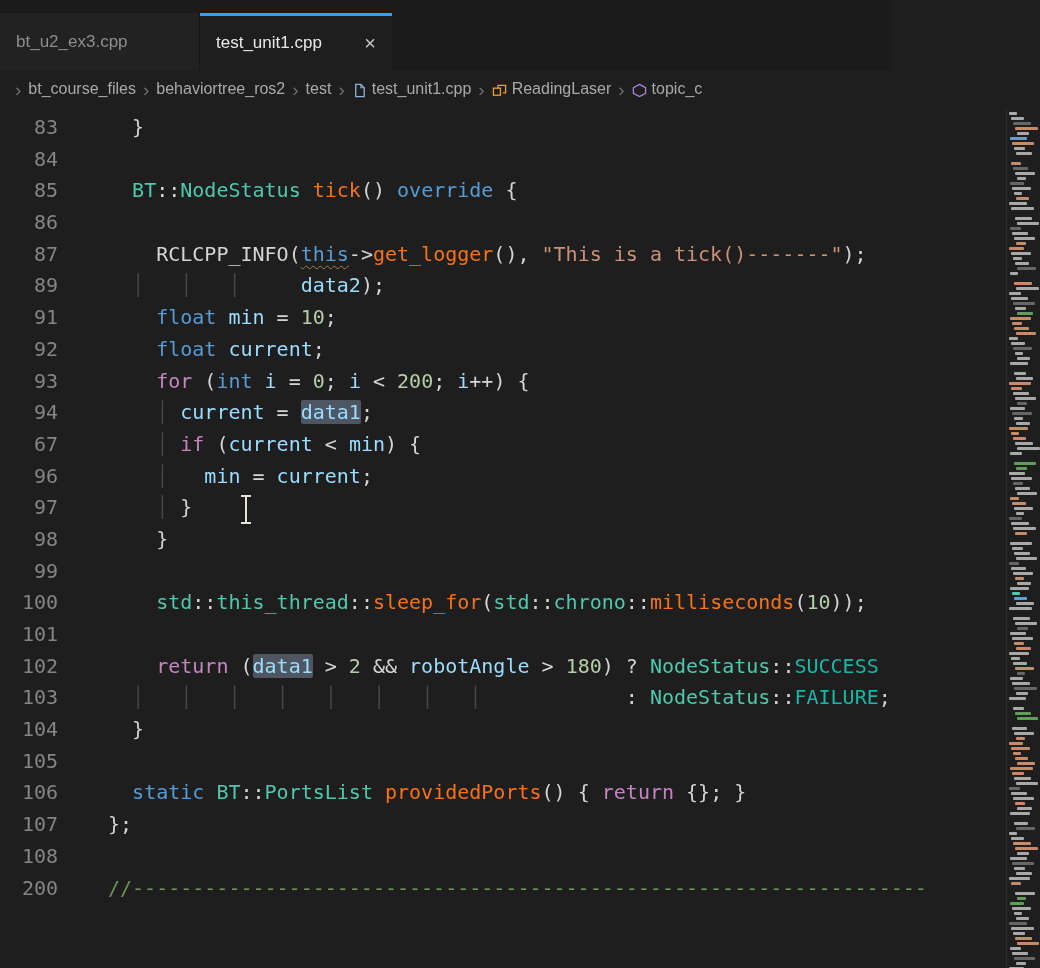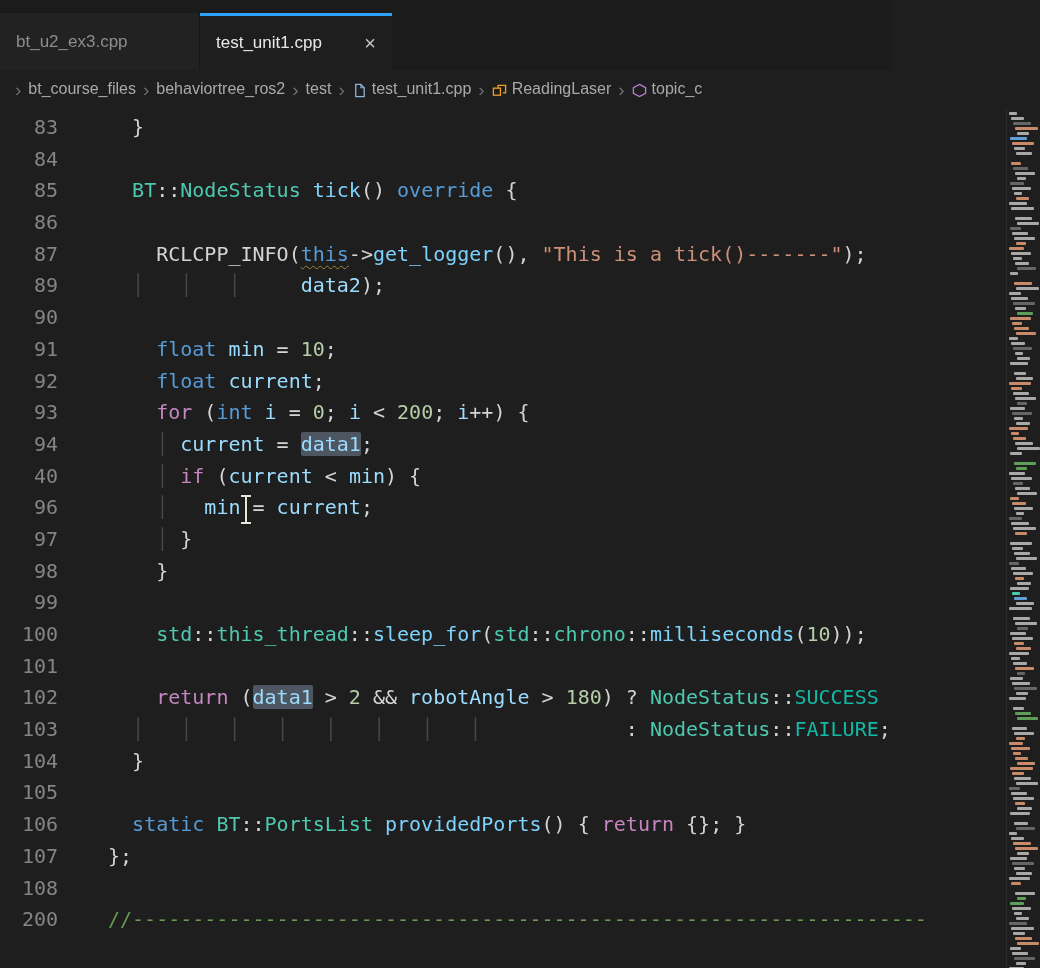--- a/index.html
+++ b/index.html
@@ -20,21 +20,21 @@
   .crumb-sep{color:#6f6f6f;margin:0 7px;font-size:19px;line-height:1;}
   .crumb-item{cursor:pointer;}
   .crumb-icon{display:inline-flex;margin-right:5px;position:relative;top:1px;}
   
   .editor{position:absolute;top:108px;left:0;right:0;bottom:0;overflow:hidden;
           padding-top:4px;font-family:"DejaVu Sans Mono",monospace;font-size:20px;}
   .line{display:flex;height:31.7px;line-height:31.7px;white-space:pre;}
   .ln{flex:0 0 58px;text-align:right;color:#858585;user-select:none;}
   .code{margin-left:50px;white-space:pre;}
   .pl{color:#d4d4d4;} .kw{color:#569cd6;} .ctl{color:#c586c0;} .ty{color:#4ec9b0;}
-  .fn{color:#7dd3fc;} .st{color:#ce9178;} .nu{color:#b5cea8;} .va{color:#9cdcfe;}
+  .fn{color:#f97316;} .st{color:#ce9178;} .nu{color:#b5cea8;} .va{color:#9cdcfe;}
   .mac{color:#d4d4d4;text-align:right;} .en{color:#14b8a6;} .cm{color:#6a9955;} .gd{color:#45454a;}
   .th{color:#569cd6;text-decoration:underline;text-decoration-style:wavy;
       text-decoration-color:#9a8440;text-decoration-thickness:1px;text-underline-offset:4px;}
   .hl{color:#9cdcfe;background:#4e5761;border-radius:2px;}
   
   .minimap{position:absolute;top:108px;right:0;width:33px;bottom:0;background:#1e1e1e;
            border-left:1px solid #2a2a2a;z-index:5;overflow:hidden;padding-top:4px;cursor:pointer;}
   .mrow{height:3px;margin-bottom:2px;border-radius:1px;}
   
   .ibeam{position:absolute;left:245px;top:497px;width:2px;height:25px;background:#e8e4d8;
@@ -90,26 +90,25 @@
     </div>
 
   <div class="editor">
     <div id="lines">
         <div class="line"><span class="ln">83</span><span class="code"><span class="pl">  }</span></span></div>
         <div class="line"><span class="ln">84</span><span class="code"></span></div>
         <div class="line"><span class="ln">85</span><span class="code"><span class="pl">  </span><span class="ty">BT</span><span class="pl">::</span><span class="ty">NodeStatus</span><span class="pl"> </span><span class="fn">tick</span><span class="pl">() </span><span class="kw">override</span><span class="pl"> {</span></span></div>
         <div class="line"><span class="ln">86</span><span class="code"></span></div>
         <div class="line"><span class="ln">87</span><span class="code"><span class="pl">    </span><span class="mac">RCLCPP_INFO</span><span class="pl">(</span><span class="th">this</span><span class="pl">-&gt;</span><span class="fn">get_logger</span><span class="pl">(), </span><span class="st">"This is a tick()-------"</span><span class="pl">);</span></span></div>
         <div class="line"><span class="ln">89</span><span class="code"><span class="pl">  </span><span class="gd">│</span><span class="pl">   </span><span class="gd">│</span><span class="pl">   </span><span class="gd">│</span><span class="pl">     </span><span class="va">data2</span><span class="pl">);</span></span></div>
-        <div class="line"><span class="ln">90</span><span class="code"></span></div>
         <div class="line"><span class="ln">91</span><span class="code"><span class="pl">    </span><span class="kw">float</span><span class="pl"> </span><span class="va">min</span><span class="pl"> = </span><span class="nu">10</span><span class="pl">;</span></span></div>
         <div class="line"><span class="ln">92</span><span class="code"><span class="pl">    </span><span class="kw">float</span><span class="pl"> </span><span class="va">current</span><span class="pl">;</span></span></div>
         <div class="line"><span class="ln">93</span><span class="code"><span class="pl">    </span><span class="ctl">for</span><span class="pl"> (</span><span class="kw">int</span><span class="pl"> </span><span class="va">i</span><span class="pl"> = </span><span class="nu">0</span><span class="pl">; </span><span class="va">i</span><span class="pl"> &lt; </span><span class="nu">200</span><span class="pl">; </span><span class="va">i</span><span class="pl">++) {</span></span></div>
         <div class="line"><span class="ln">94</span><span class="code"><span class="pl">    </span><span class="gd">│</span><span class="pl"> </span><span class="va">current</span><span class="pl"> = </span><span class="hl">data1</span><span class="pl">;</span></span></div>
-        <div class="line"><span class="ln">40</span><span class="code"><span class="pl">    </span><span class="gd">│</span><span class="pl"> </span><span class="ctl">if</span><span class="pl"> (</span><span class="va">current</span><span class="pl"> &lt; </span><span class="va">min</span><span class="pl">) {</span></span></div>
+        <div class="line"><span class="ln">67</span><span class="code"><span class="pl">    </span><span class="gd">│</span><span class="pl"> </span><span class="ctl">if</span><span class="pl"> (</span><span class="va">current</span><span class="pl"> &lt; </span><span class="va">min</span><span class="pl">) {</span></span></div>
         <div class="line"><span class="ln">96</span><span class="code"><span class="pl">    </span><span class="gd">│</span><span class="pl">   </span><span class="va">min</span><span class="pl"> = </span><span class="va">current</span><span class="pl">;</span></span></div>
         <div class="line"><span class="ln">97</span><span class="code"><span class="pl">    </span><span class="gd">│</span><span class="pl"> </span><span class="pl">}</span></span></div>
         <div class="line"><span class="ln">98</span><span class="code"><span class="pl">    }</span></span></div>
         <div class="line"><span class="ln">99</span><span class="code"></span></div>
         <div class="line"><span class="ln">100</span><span class="code"><span class="pl">    </span><span class="ty">std</span><span class="pl">::</span><span class="ty">this_thread</span><span class="pl">::</span><span class="fn">sleep_for</span><span class="pl">(</span><span class="ty">std</span><span class="pl">::</span><span class="ty">chrono</span><span class="pl">::</span><span class="fn">milliseconds</span><span class="pl">(</span><span class="nu">10</span><span class="pl">));</span></span></div>
         <div class="line"><span class="ln">101</span><span class="code"></span></div>
         <div class="line"><span class="ln">102</span><span class="code"><span class="pl">    </span><span class="ctl">return</span><span class="pl"> (</span><span class="hl">data1</span><span class="pl"> &gt; </span><span class="nu">2</span><span class="pl"> &amp;&amp; </span><span class="va">robotAngle</span><span class="pl"> &gt; </span><span class="nu">180</span><span class="pl">) ? </span><span class="ty">NodeStatus</span><span class="pl">::</span><span class="en">SUCCESS</span></span></div>
         <div class="line"><span class="ln">103</span><span class="code"><span class="pl">  </span><span class="gd">│</span><span class="pl">   </span><span class="gd">│</span><span class="pl">   </span><span class="gd">│</span><span class="pl">   </span><span class="gd">│</span><span class="pl">   </span><span class="gd">│</span><span class="pl">   </span><span class="gd">│</span><span class="pl">   </span><span class="gd">│</span><span class="pl">   </span><span class="gd">│</span><span class="pl">            : </span><span class="ty">NodeStatus</span><span class="pl">::</span><span class="en">FAILURE</span><span class="pl">;</span></span></div>
         <div class="line"><span class="ln">104</span><span class="code"><span class="pl">  }</span></span></div>
         <div class="line"><span class="ln">105</span><span class="code"></span></div>

